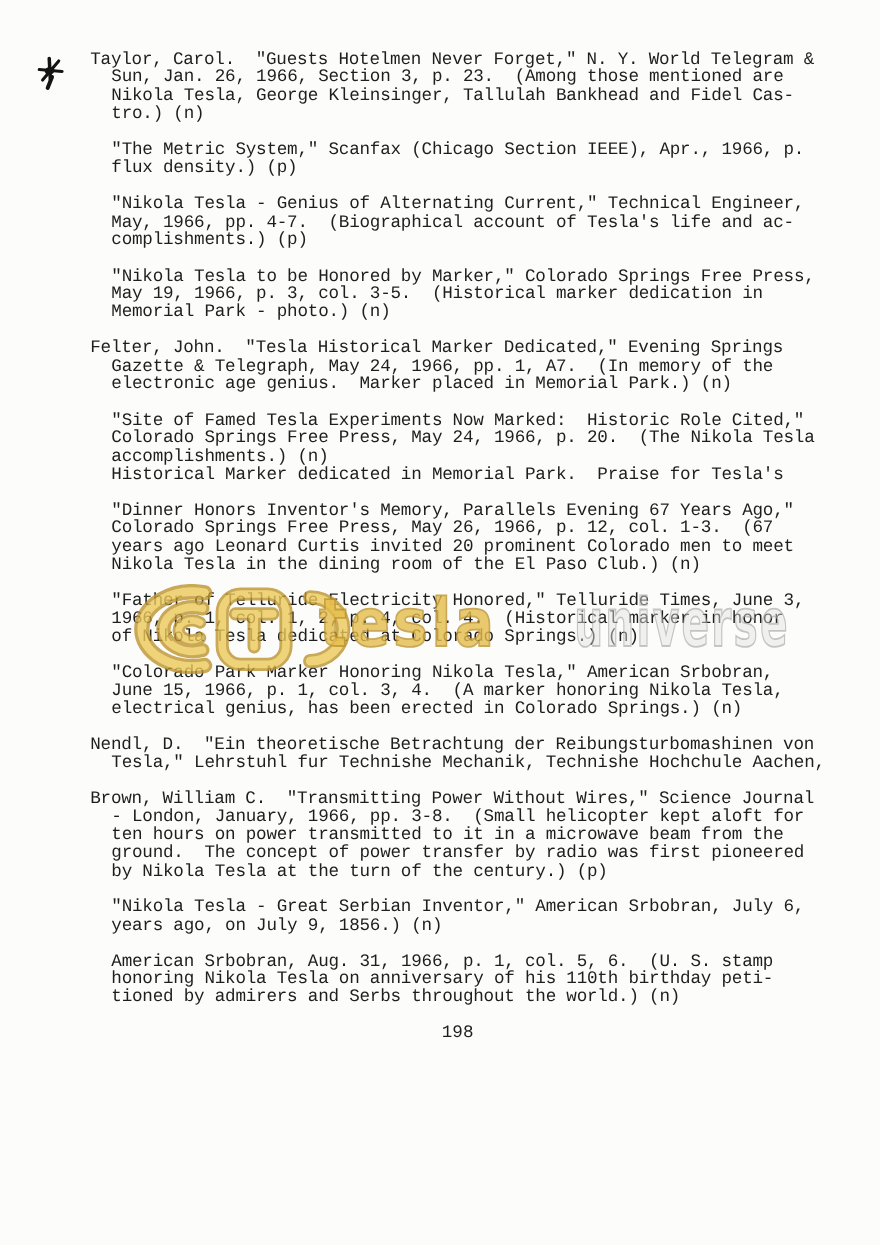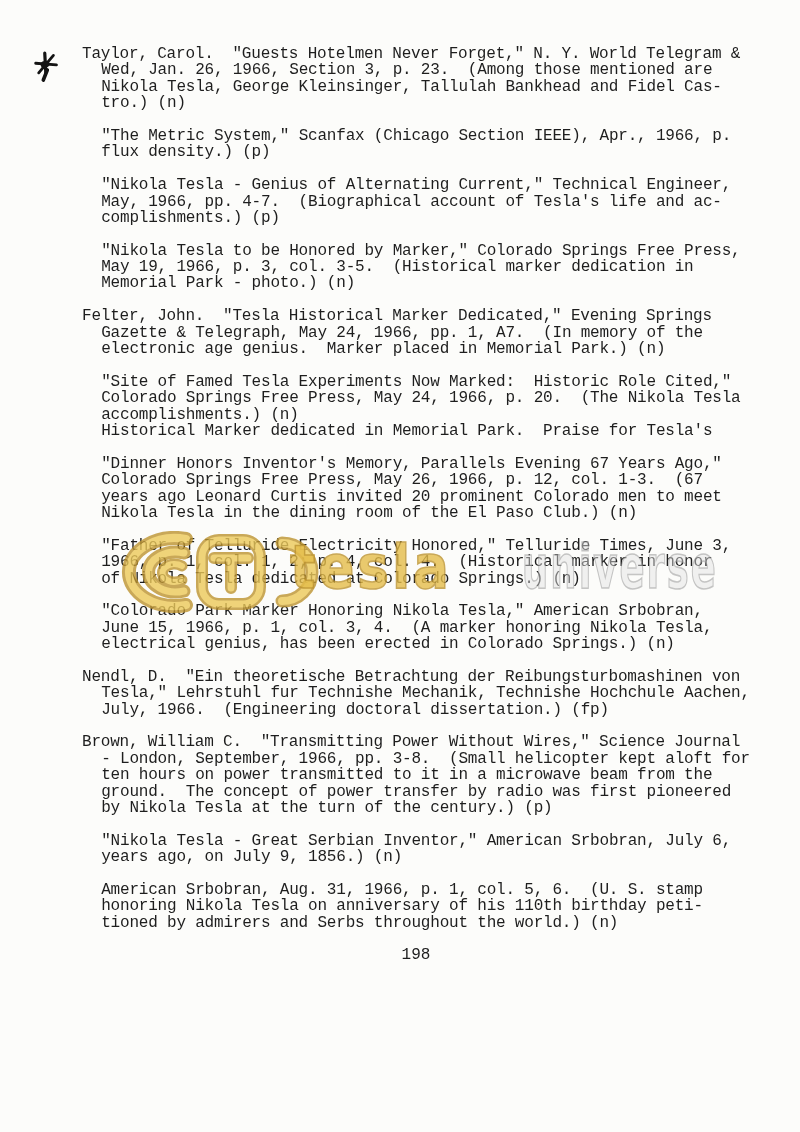--- a/index.html
+++ b/index.html
@@ -87,21 +87,21 @@
         <path d="M23 11 L5 25" stroke-width="2.8"></path>
         <path d="M8 33 L14 24" stroke-width="3.6"></path>
       </g>
       <ellipse cx="13" cy="18" rx="4.5" ry="3.5" fill="#141414"></ellipse>
     </svg>
   </span>
 
   <div class="bib">
       <div class="entry">
         <div class="line"><span>Taylor, Carol.  "Guests Hotelmen Never Forget," </span><span class="ul">N. Y. World Telegram &amp;</span></div>
-        <div class="line indent"><span class="ul">Wed</span><span>, Jan. 26, 1966, Section 3, p. 23.  (Among those mentioned are</span></div>
+        <div class="line indent"><span class="ul">Sun</span><span>, Jan. 26, 1966, Section 3, p. 23.  (Among those mentioned are</span></div>
         <div class="line indent"><span>Nikola Tesla, George Kleinsinger, Tallulah Bankhead and Fidel Cas-</span></div>
         <div class="line indent"><span>tro.) (n)</span></div>
       </div>
       <div class="entry">
         <div class="line indent"><span>"The Metric System," </span><span class="ul">Scanfax</span><span> (Chicago Section IEEE), Apr., 1966, p.</span></div>
         <div class="line indent"><span>flux density.) (p)</span></div>
       </div>
       <div class="entry">
         <div class="line indent"><span>"Nikola Tesla - Genius of Alternating Current," </span><span class="ul">Technical Engineer</span><span>,</span></div>
         <div class="line indent"><span>May, 1966, pp. 4-7.  (Biographical account of Tesla's life and ac-</span></div>
@@ -135,25 +135,24 @@
         <div class="line indent"><span>of Nikola Tesla dedicated at Colorado Springs.) (n)</span></div>
       </div>
       <div class="entry">
         <div class="line indent"><span>"Colorado Park Marker Honoring Nikola Tesla," </span><span class="ul">American Srbobran</span><span>,</span></div>
         <div class="line indent"><span>June 15, 1966, p. 1, col. 3, 4.  (A marker honoring Nikola Tesla,</span></div>
         <div class="line indent"><span>electrical genius, has been erected in Colorado Springs.) (n)</span></div>
       </div>
       <div class="entry">
         <div class="line"><span>Nendl, D.  "Ein theoretische Betrachtung der Reibungsturbomashinen von</span></div>
         <div class="line indent"><span>Tesla," </span><span class="ul">Lehrstuhl fur Technishe Mechanik, Technishe Hochchule Aachen</span><span>,</span></div>
-        <div class="line indent"><span>July, 1966.  (Engineering doctoral dissertation.) (fp)</span></div>
       </div>
       <div class="entry">
         <div class="line"><span>Brown, William C.  "Transmitting Power Without Wires," </span><span class="ul">Science Journal</span></div>
-        <div class="line indent"><span>- London, September, 1966, pp. 3-8.  (Small helicopter kept aloft for</span></div>
+        <div class="line indent"><span>- London, January, 1966, pp. 3-8.  (Small helicopter kept aloft for</span></div>
         <div class="line indent"><span>ten hours on power transmitted to it in a microwave beam from the</span></div>
         <div class="line indent"><span>ground.  The concept of power transfer by radio was first pioneered</span></div>
         <div class="line indent"><span>by Nikola Tesla at the turn of the century.) (p)</span></div>
       </div>
       <div class="entry">
         <div class="line indent"><span>"Nikola Tesla - Great Serbian Inventor," </span><span class="ul">American Srbobran</span><span>, July 6,</span></div>
         <div class="line indent"><span>years ago, on July 9, 1856.) (n)</span></div>
       </div>
       <div class="entry">
         <div class="line indent"><span class="ul">American Srbobran</span><span>, Aug. 31, 1966, p. 1, col. 5, 6.  (U. S. stamp</span></div>

